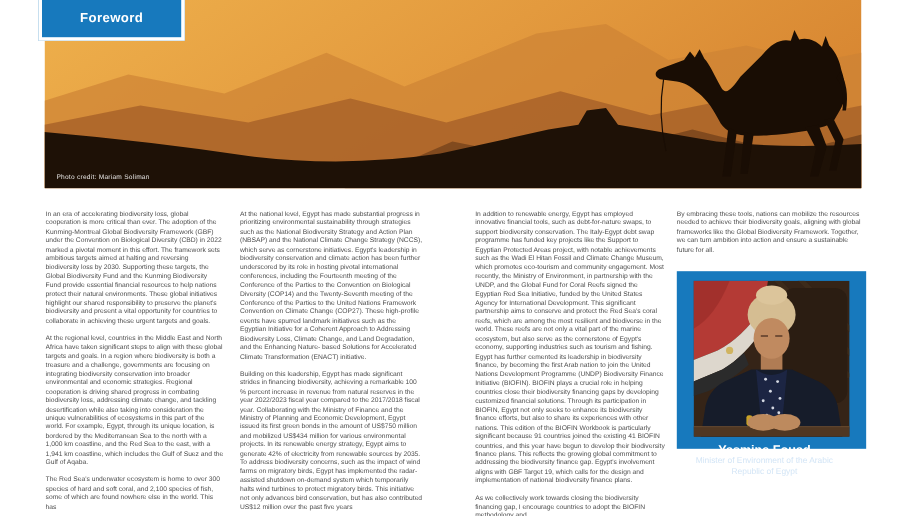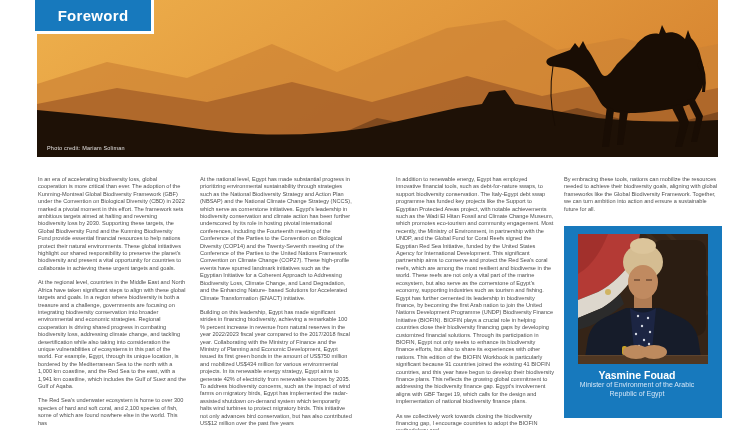--- a/index.html
+++ b/index.html
@@ -8,35 +8,35 @@
   .page { position:relative; width:750px; height:430px; background:#fff; overflow:hidden; }
 
   
   .hero { position:absolute; left:37px; top:0; width:681px; height:157px; overflow:hidden; }
   .hero svg { display:block; width:100%; height:100%; }
   .photo-credit { position:absolute; left:10px; bottom:6px; font-size:5.5px;
     color:rgba(255,255,255,.88); letter-spacing:.2px; }
   .foreword-box { position:absolute; left:32px; top:-4px; background:#1779bd;
     border:3px solid #ffffff; width:122px; height:38px; display:flex;
     align-items:center; justify-content:center; z-index:5; }
-  .foreword-box span { color:#fff; font-weight:bold; font-size:15px; letter-spacing:.3px; }
+  .foreword-box span { color:#fff; font-weight:bold; font-size:11px; letter-spacing:.3px; }
 
   
   .columns { position:absolute; left:38px; top:176px; width:684px; height:254px;
     display:flex; overflow:hidden; }
   .col { color:#4e4e4e; font-size:5.6px; line-height:7.4px; text-align:left; }
   .col p { margin-bottom:7px; }
   .col1 { width:148px; }
   .col2 { width:152px; margin-left:14px; }
   .col3 { width:158px; margin-left:44px; }
   .col4 { width:158px; margin-left:10px; }
 
   
   .minister-card { margin-top:13px; background:#1779bd; padding:8px 26px 10px 14px;
-    height:192px; }
+    height:148px; }
   .portrait { width:130px; height:130px; display:block; }
   .minister-name { margin-top:8px; text-align:center; color:#ffffff; font-weight:bold;
     font-size:10.5px; }
   .minister-title { margin-top:2px; text-align:center; color:#d3e5f6; font-size:7px;
     line-height:8.5px; }
 </style>
 </head>
 <body>
 
 <div class="page">

